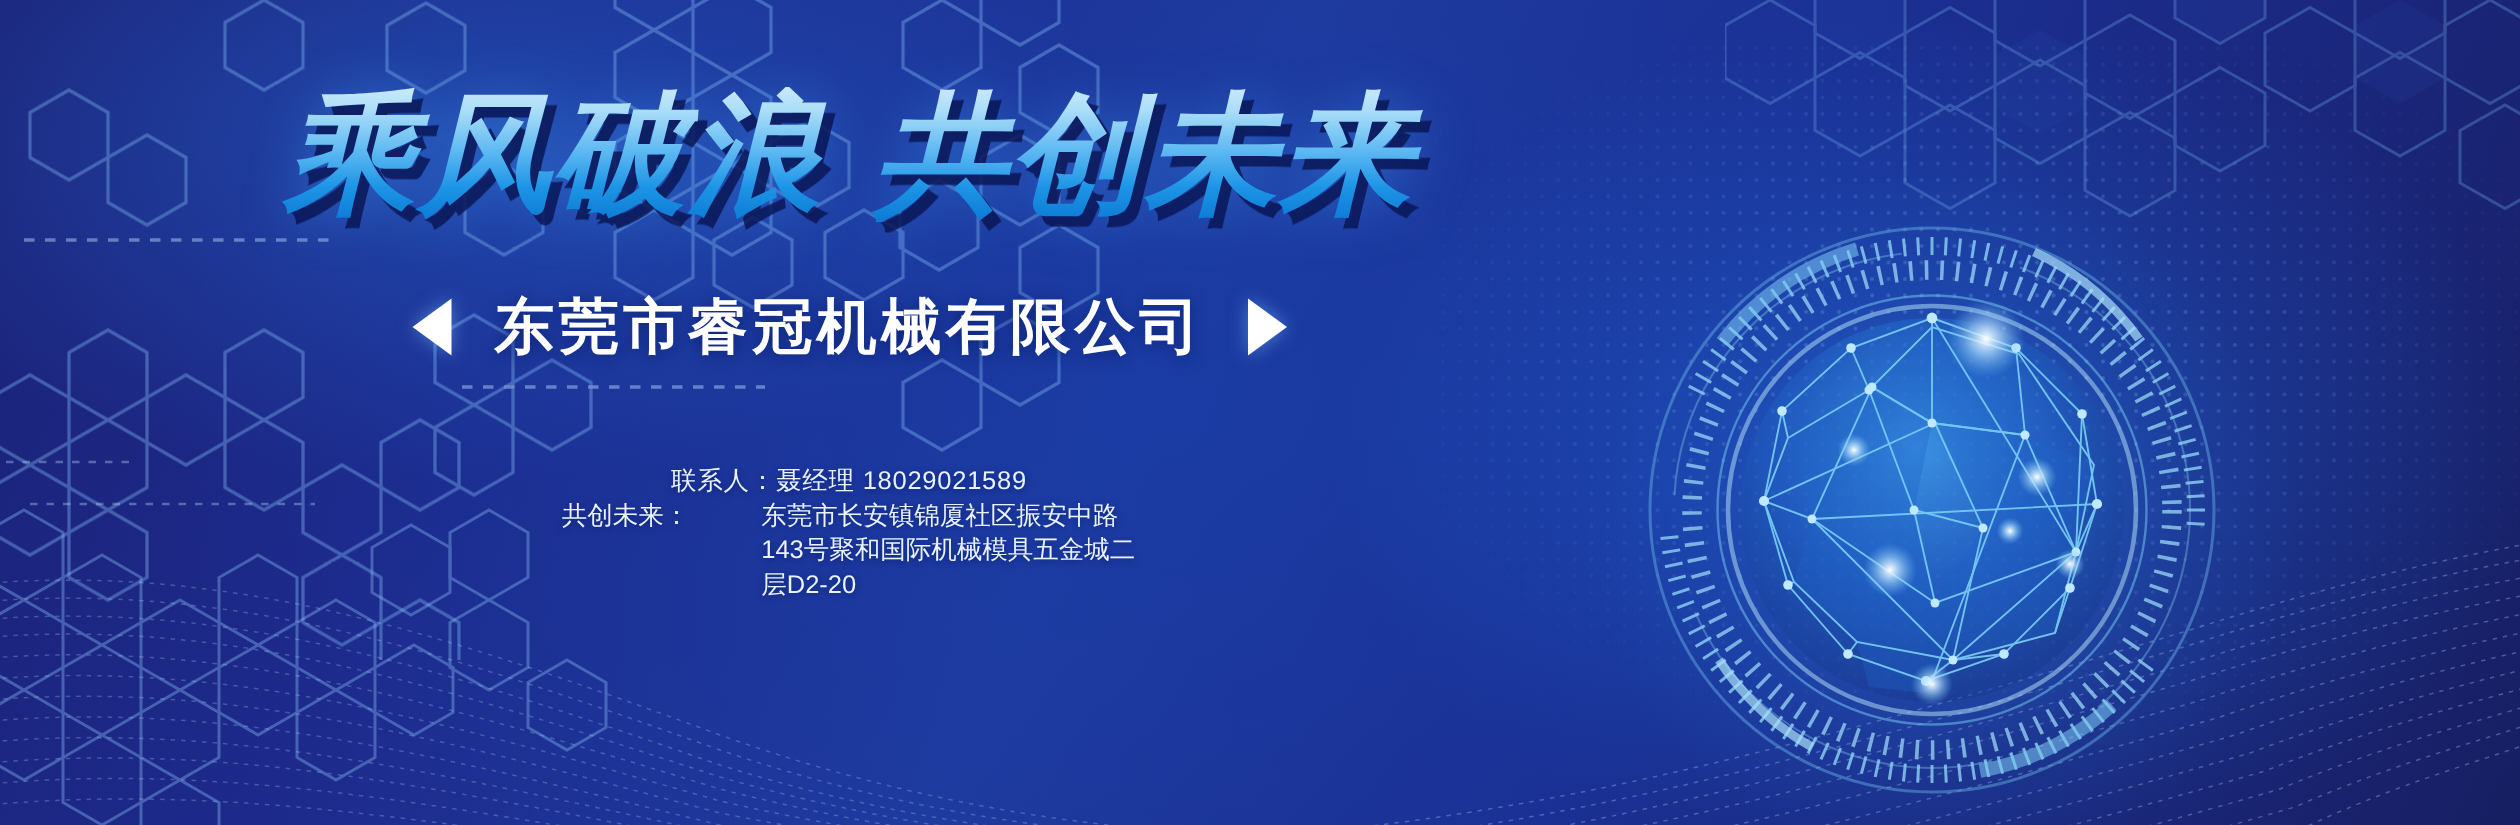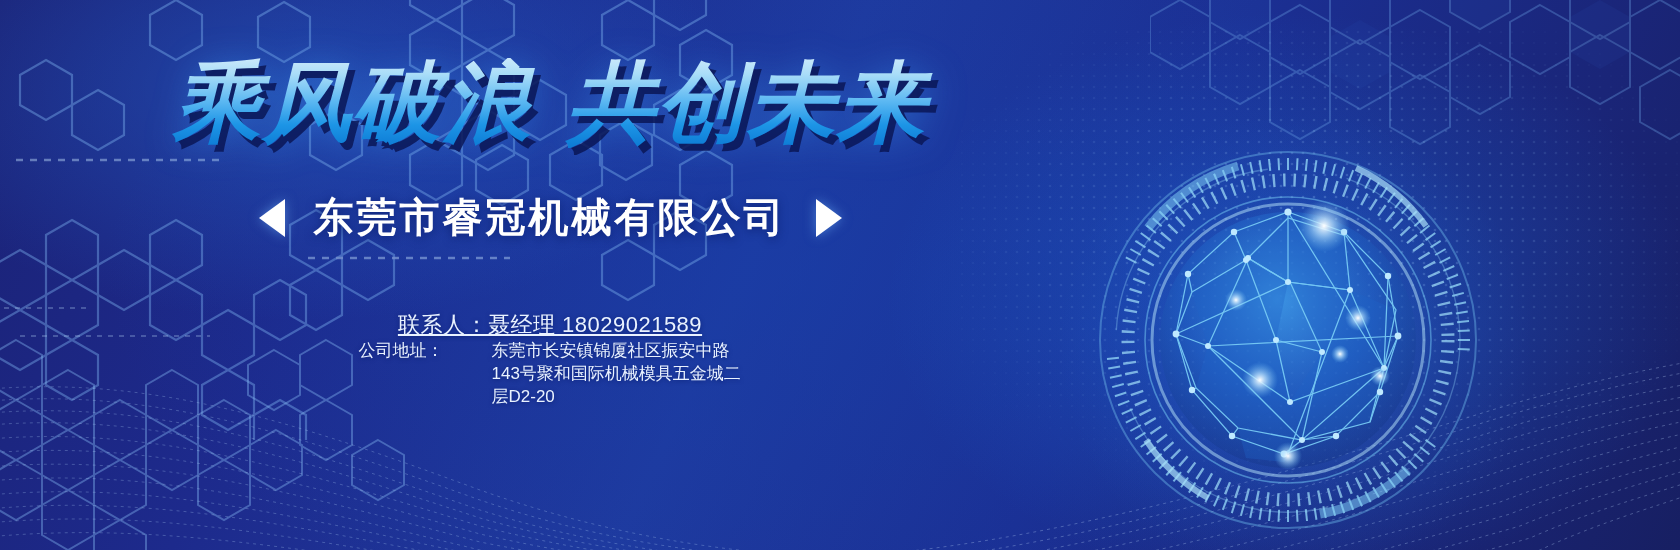--- a/index.html
+++ b/index.html
@@ -32,21 +32,21 @@
   .globe-wrap {
     position:absolute; left:1088px; top:140px; width:400px; height:400px;
   }
   .glow-under {
     position:absolute; left:1060px; top:120px; width:470px; height:470px;
     background:radial-gradient(circle at 50% 48%, rgba(70,160,255,0.30) 0%, rgba(40,110,220,0.12) 45%, rgba(0,0,0,0) 70%);
     pointer-events:none;
   }
 
   
-  .content { position:absolute; left:0; top:0; width:1100px; height:550px; }
+  .content { position:absolute; left:16px; top:0; width:1100px; height:550px; }
 
   .headline {
     position:absolute; left:0; top:58px; width:1100px;
     text-align:center;
     font-size:88px; line-height:1.02;
     font-weight:bold; font-style:italic;
     letter-spacing:2px;
     background:linear-gradient(180deg,#cbe9fb 0%, #a9ddf8 18%, #5cb8f2 48%, #1d95e6 74%, #0c7ad4 100%);
     -webkit-background-clip:text; background-clip:text;
     color:transparent; -webkit-text-fill-color:transparent;
@@ -80,23 +80,22 @@
     letter-spacing:3px; white-space:nowrap;
     text-shadow:0 1px 6px rgba(10,40,120,.7);
   }
   .tagline .gap { display:inline-block; width:16px; }
 
   .contact {
     position:absolute; left:0; top:310px; width:1100px;
     text-align:center;
   }
   .contact-line {
-    font-size:22px; color:#e9f2ff; letter-spacing:.5px; line-height:1.35;
+    font-size:17px; color:#e9f2ff; letter-spacing:.5px; line-height:1.35;
     text-shadow:0 1px 4px rgba(10,30,110,.8);
-    text-decoration:underline;
   }
   .addr-row {
     display:flex; justify-content:center; align-items:flex-start;
     font-size:17px; color:#e9f2ff; line-height:1.35;
     text-shadow:0 1px 4px rgba(10,30,110,.8);
   }
   .addr-label { white-space:nowrap; padding-top:0; }
   .addr-value { width:250px; text-align:left;margin-left:48px; }
 </style>
 </head>
@@ -480,19 +479,19 @@
     <div class="company-row">
       <span class="tri left"></span>
       <span class="company-name">东莞市睿冠机械有限公司</span>
       <span class="tri right"></span>
     </div>
 
 
     <div class="contact">
       <div class="contact-line">联系人：聂经理 18029021589</div>
       <div class="addr-row">
-        <span class="addr-label">公司地址：</span>
+        <span class="addr-label">共创未来：</span>
         <span class="addr-value">东莞市长安镇锦厦社区振安中路143号聚和国际机械模具五金城二层D2-20</span>
       </div>
     </div>
 
   </div>
 </div>
 
 </body></html>

